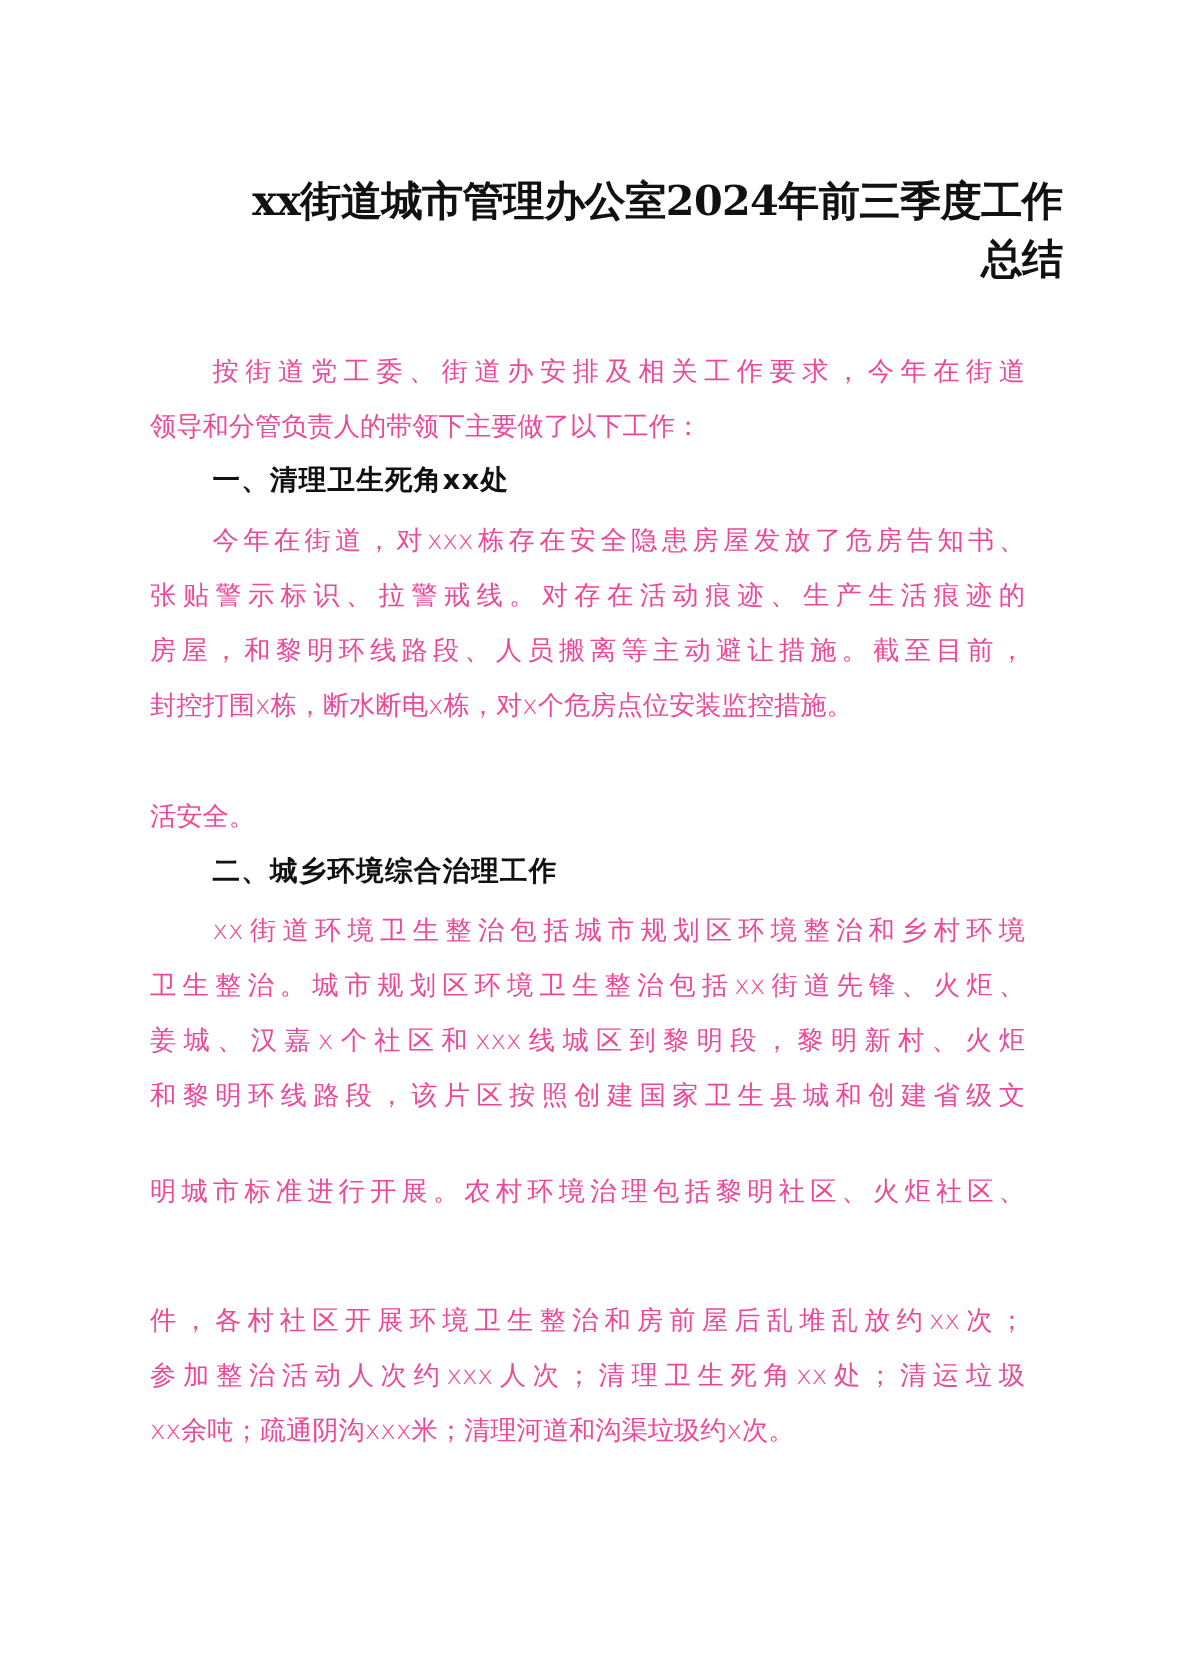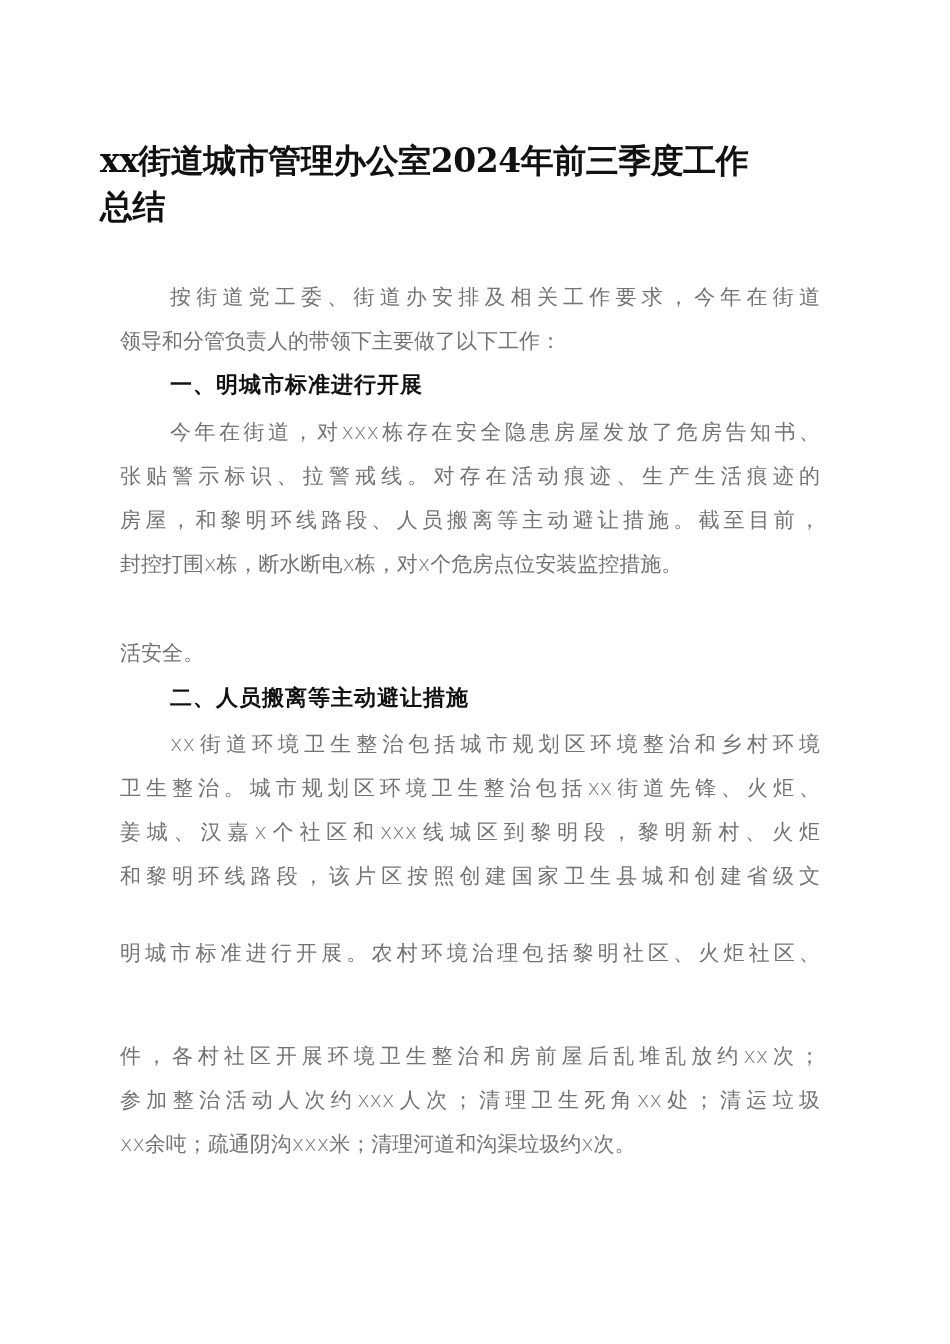--- a/index.html
+++ b/index.html
@@ -1,29 +1,29 @@
 <!DOCTYPE html>
 <html><head>
 <meta charset="utf-8">
 <style>
   html, body { margin: 0; padding: 0; background: #ffffff; }
   body { width: 950px; height: 1344px; position: relative; overflow: hidden; }
   .page { position: absolute; left: 0; top: 0; width: 950px; height: 1344px; background: #fff; }
   .title {
-    position: absolute; left: 100px; width: 750px; text-align: left;
+    position: absolute; left: 100px; width: 750px; text-align: right;
     font-family: "DejaVu Serif", "Liberation Serif", serif;
     font-weight: bold; font-size: 33px; color: #111; line-height: 46px;
     letter-spacing: -0.5px;
   }
   .title.l1 { top: 138px; }
   .title.l2 { top: 184px; }
   .line {
     position: absolute; left: 120px; width: 700px;
     font-family: "DejaVu Sans", "Liberation Sans", sans-serif;
-    font-size: 21px; color: #737373; line-height: 44px; height: 44px;
+    font-size: 21px; color: #ec4899; line-height: 44px; height: 44px;
     white-space: nowrap; text-align: justify; text-align-last: justify;
     font-weight: 300;
   }
   .line.indent { left: 170px; width: 650px; }
   .line.last { text-align-last: left; }
   .heading {
     position: absolute; left: 170px;
     font-family: "DejaVu Sans", "Liberation Sans", sans-serif;
     font-weight: bold; font-size: 22px; color: #111; line-height: 44px; height: 44px;
     white-space: nowrap; letter-spacing: 1px;
@@ -33,30 +33,30 @@
 <body>
 
 <div class="page">
 
   <div class="title l1">xx街道城市管理办公室2024年前三季度工作</div>
   <div class="title l2">总结</div>
 
   <div class="line indent" style="top:275px">按街道党工委、街道办安排及相关工作要求，今年在街道</div>
   <div class="line last" style="top:319px">领导和分管负责人的带领下主要做了以下工作：</div>
 
-  <div class="heading" style="top:363px">一、明城市标准进行开展</div>
+  <div class="heading" style="top:363px">一、清理卫生死角xx处</div>
 
   <div class="line indent" style="top:410px">今年在街道，对xxx栋存在安全隐患房屋发放了危房告知书、</div>
   <div class="line" style="top:454px">张贴警示标识、拉警戒线。对存在活动痕迹、生产生活痕迹的</div>
   <div class="line" style="top:498px">房屋，和黎明环线路段、人员搬离等主动避让措施。截至目前，</div>
   <div class="line last" style="top:542px">封控打围x栋，断水断电x栋，对x个危房点位安装监控措施。</div>
 
   <div class="line last" style="top:631px">活安全。</div>
 
-  <div class="heading" style="top:676px">二、人员搬离等主动避让措施</div>
+  <div class="heading" style="top:676px">二、城乡环境综合治理工作</div>
 
   <div class="line indent" style="top:722px">xx街道环境卫生整治包括城市规划区环境整治和乡村环境</div>
   <div class="line" style="top:766px">卫生整治。城市规划区环境卫生整治包括xx街道先锋、火炬、</div>
   <div class="line" style="top:810px">姜城、汉嘉x个社区和xxx线城区到黎明段，黎明新村、火炬</div>
   <div class="line" style="top:854px">和黎明环线路段，该片区按照创建国家卫生县城和创建省级文</div>
   <div class="line" style="top:931px">明城市标准进行开展。农村环境治理包括黎明社区、火炬社区、</div>
 
   <div class="line" style="top:1034px">件，各村社区开展环境卫生整治和房前屋后乱堆乱放约xx次；</div>
   <div class="line" style="top:1078px">参加整治活动人次约xxx人次；清理卫生死角xx处；清运垃圾</div>
   <div class="line last" style="top:1122px">xx余吨；疏通阴沟xxx米；清理河道和沟渠垃圾约x次。</div>

